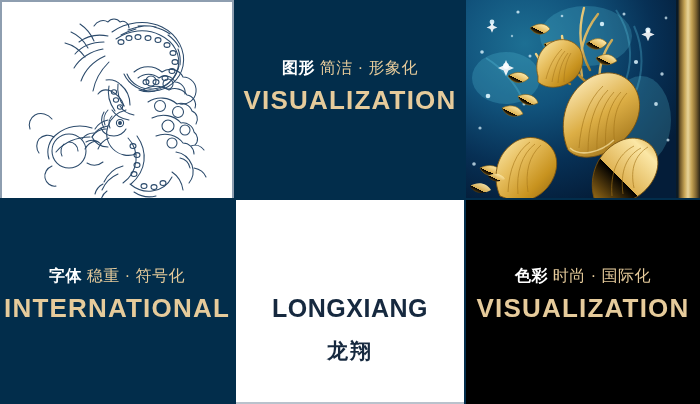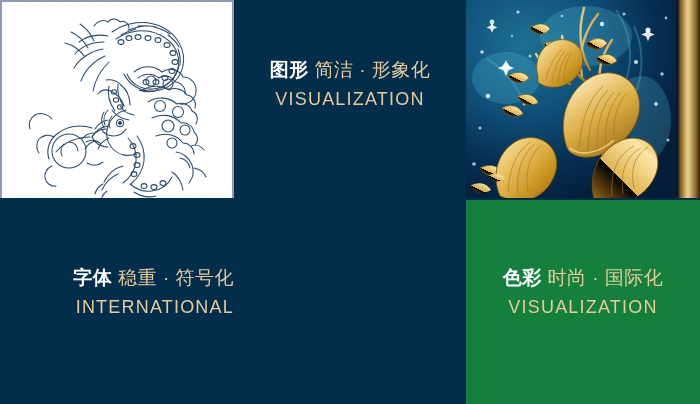--- a/index.html
+++ b/index.html
@@ -34,44 +34,44 @@
     background:linear-gradient(90deg,#0a1a26 0%,#0a1a26 8%,#6b5326 16%,#c8a657 36%,#e8d49a 50%,#c2a052 66%,#7d6330 84%,#2a2416 100%);}
 
   
   #cell-symbolization{left:0;top:200px;width:234px;height:204px;background:#022d4b;}
 
   
   #cell-logo{left:236px;top:200px;width:228px;height:204px;background:#ffffff;
              border-bottom:2px solid #b9c2cc;}
 
   
-  #cell-international{left:466px;top:200px;width:234px;height:204px;background:#15803d;}
+  #cell-international{left:466px;top:200px;width:234px;height:204px;background:#000000;}
 
   
   .textblock{
     position:absolute;left:0;width:100%;
     text-align:center;line-height:1;
     user-select:none;
   }
   #cell-visualization .textblock{top:60px;}
-  #cell-symbolization .textblock{top:268px;top:auto;text-align:right;}
+  #cell-symbolization .textblock{top:268px;top:auto;}
   .kicker{
     white-space:nowrap;
-    font-size:19px;
+    font-size:16px;
     letter-spacing:0.5px;
     margin-bottom:11px;
   }
   .kicker .cn-strong{color:#ffffff;font-weight:bold;}
   .kicker .cn-gold{color:#e6cb9b;font-weight:normal;}
   .latin{
     white-space:nowrap;
     color:#e6cb9b;
-    font-size:18px;
+    font-size:26px;
     letter-spacing:1.2px;
-    font-weight:400;
+    font-weight:700;
   }
 
   
   #logo-wrap{
     position:absolute;left:0;top:96px;width:100%;text-align:center;
   }
   #logo-latin{
     color:#16293f;font-weight:bold;font-size:25px;letter-spacing:0.5px;
     line-height:1;white-space:nowrap;
   }
@@ -338,20 +338,26 @@
   <div class="cell" id="cell-symbolization">
     <div class="textblock" style="top:68px;">
       <div class="kicker">
         <span class="cn-strong">字体</span>
         <span class="cn-gold">稳重 · 符号化</span>
       </div>
       <div class="latin">INTERNATIONAL</div>
     </div>
   </div>
 
+  <div class="cell" id="cell-logo">
+    <div id="logo-wrap">
+      <div id="logo-latin">LONGXIANG</div>
+      <div id="logo-cn">龙翔</div>
+    </div>
+  </div>
 
   <div class="cell" id="cell-international">
     <div class="textblock" style="top:68px;">
       <div class="kicker">
         <span class="cn-strong">色彩</span>
         <span class="cn-gold">时尚 · 国际化</span>
       </div>
       <div class="latin">VISUALIZATION</div>
     </div>
   </div>

